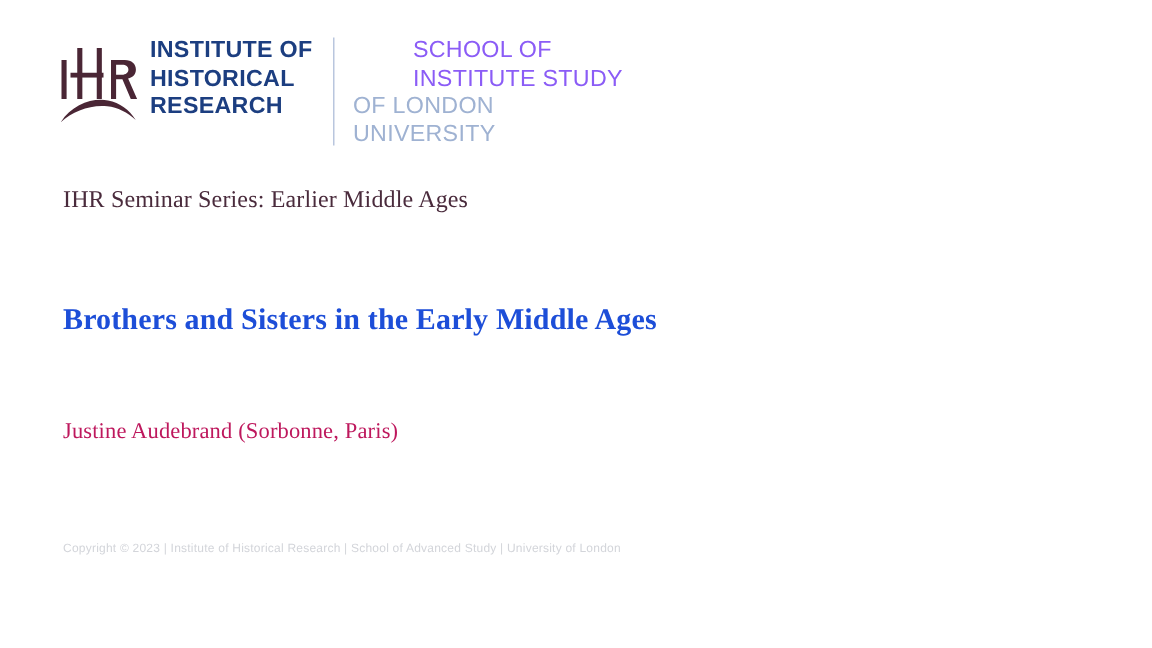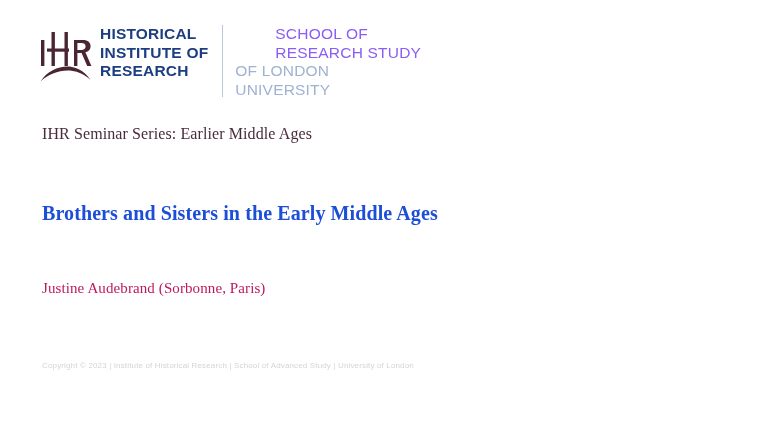--- a/index.html
+++ b/index.html
@@ -162,30 +162,30 @@
         <rect x="26.5" y="6" width="3.4" height="34"></rect>
         <rect x="9" y="22.5" width="22" height="3.2"></rect>
         <rect x="36" y="14" width="3.4" height="26"></rect>
         <path d="M39 14 h6.2 c4.6 0 7.4 2.6 7.4 6.3 c0 3.1 -2.0 5.4 -5.2 6.0 l6.0 13.7 h-4.2 l-5.6 -13.1 h-4.6 v-3.0 h4.3 c2.6 0 4.3 -1.4 4.3 -3.5 c0 -2.1 -1.6 -3.3 -4.2 -3.3 h-4.4 z"></path>
         <path d="M2.5 55.5 C10 43.5 24 39 34 41 C42 42.6 48 47 52.5 54 C47 48.8 40.5 45.6 33.5 44.8 C22.5 43.6 10.5 48 2.5 55.5 Z"></path>
       </g>
     </svg>
 
     <div class="logo-text-block">
       <div class="ihr-words">
+        <div>INSTITUTE OF</div>
         <div>HISTORICAL</div>
-        <div>INSTITUTE OF</div>
         <div>RESEARCH</div>
       </div>
 
       <div class="logo-divider"></div>
 
       <div class="sas-words">
         <div class="strong-line">SCHOOL OF</div>
-        <div class="strong-line">RESEARCH STUDY</div>
+        <div class="strong-line">INSTITUTE STUDY</div>
         <div class="light-line">OF LONDON</div>
         <div class="light-line">UNIVERSITY</div>
       </div>
     </div>
   </div>
 
   <div class="series-title">IHR Seminar Series: Earlier Middle Ages</div>
 
   <div class="talk-title">Brothers and Sisters in the Early Middle Ages</div>
 

